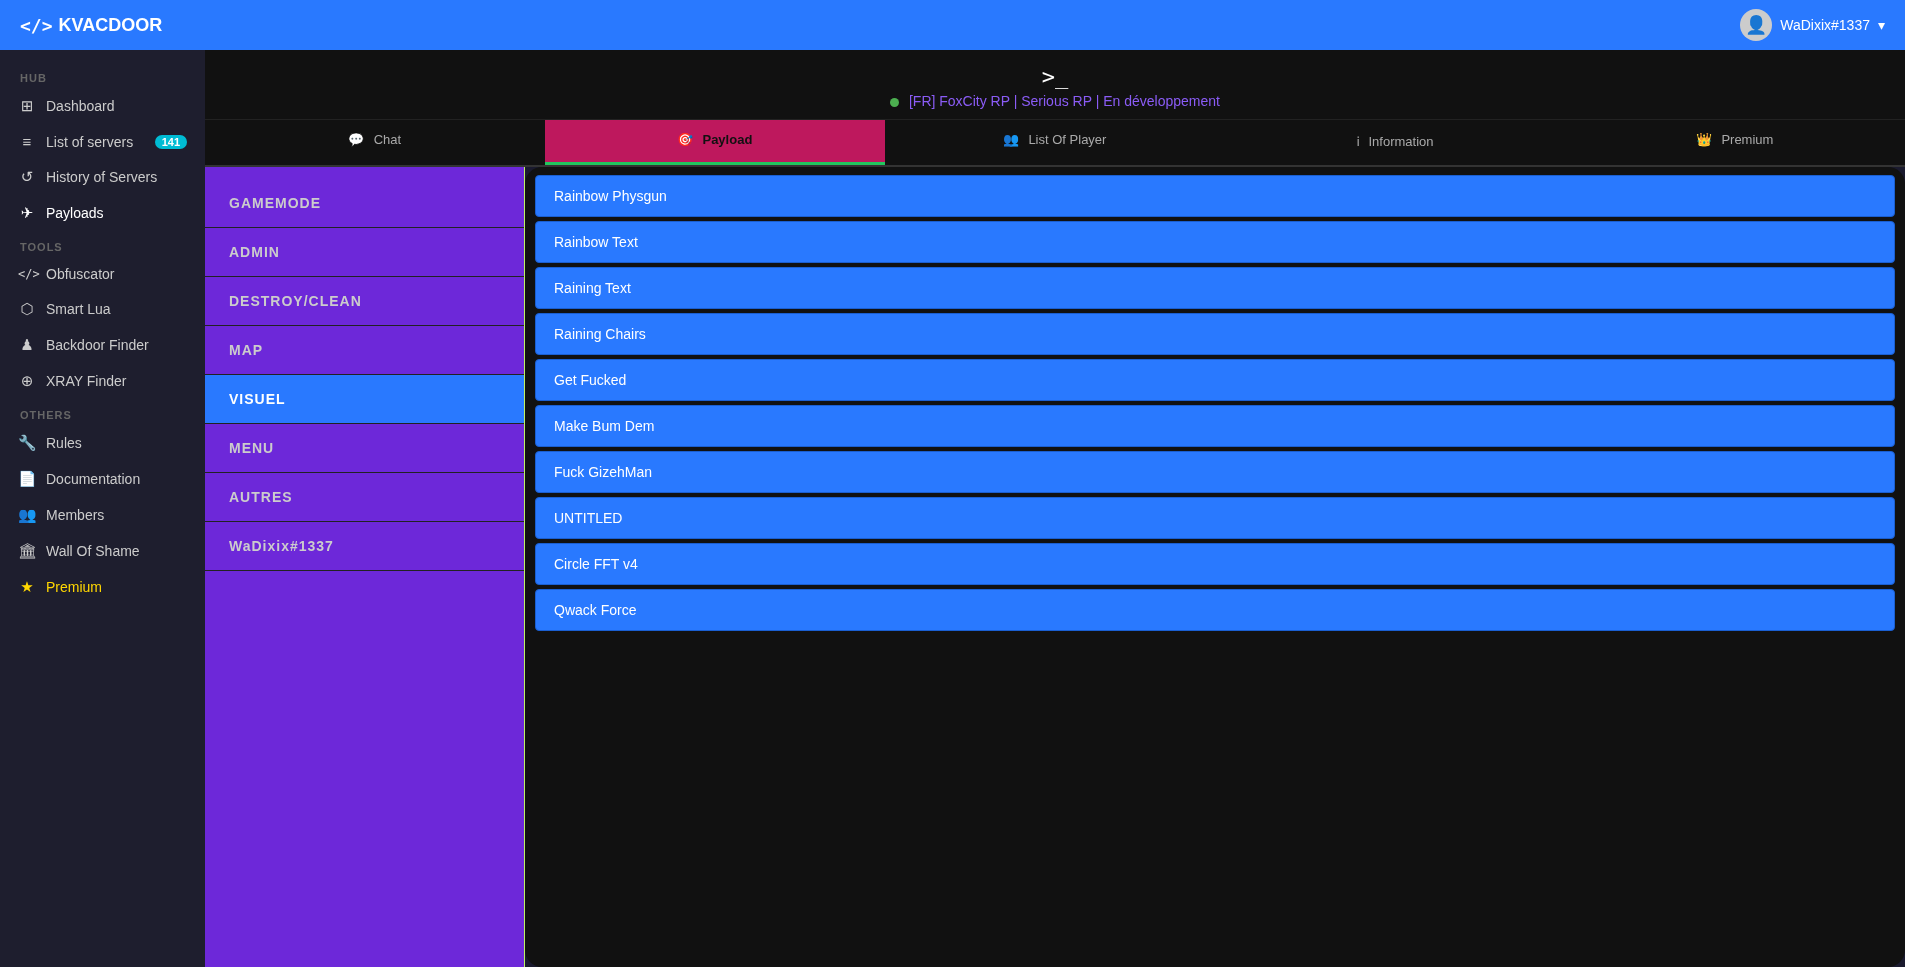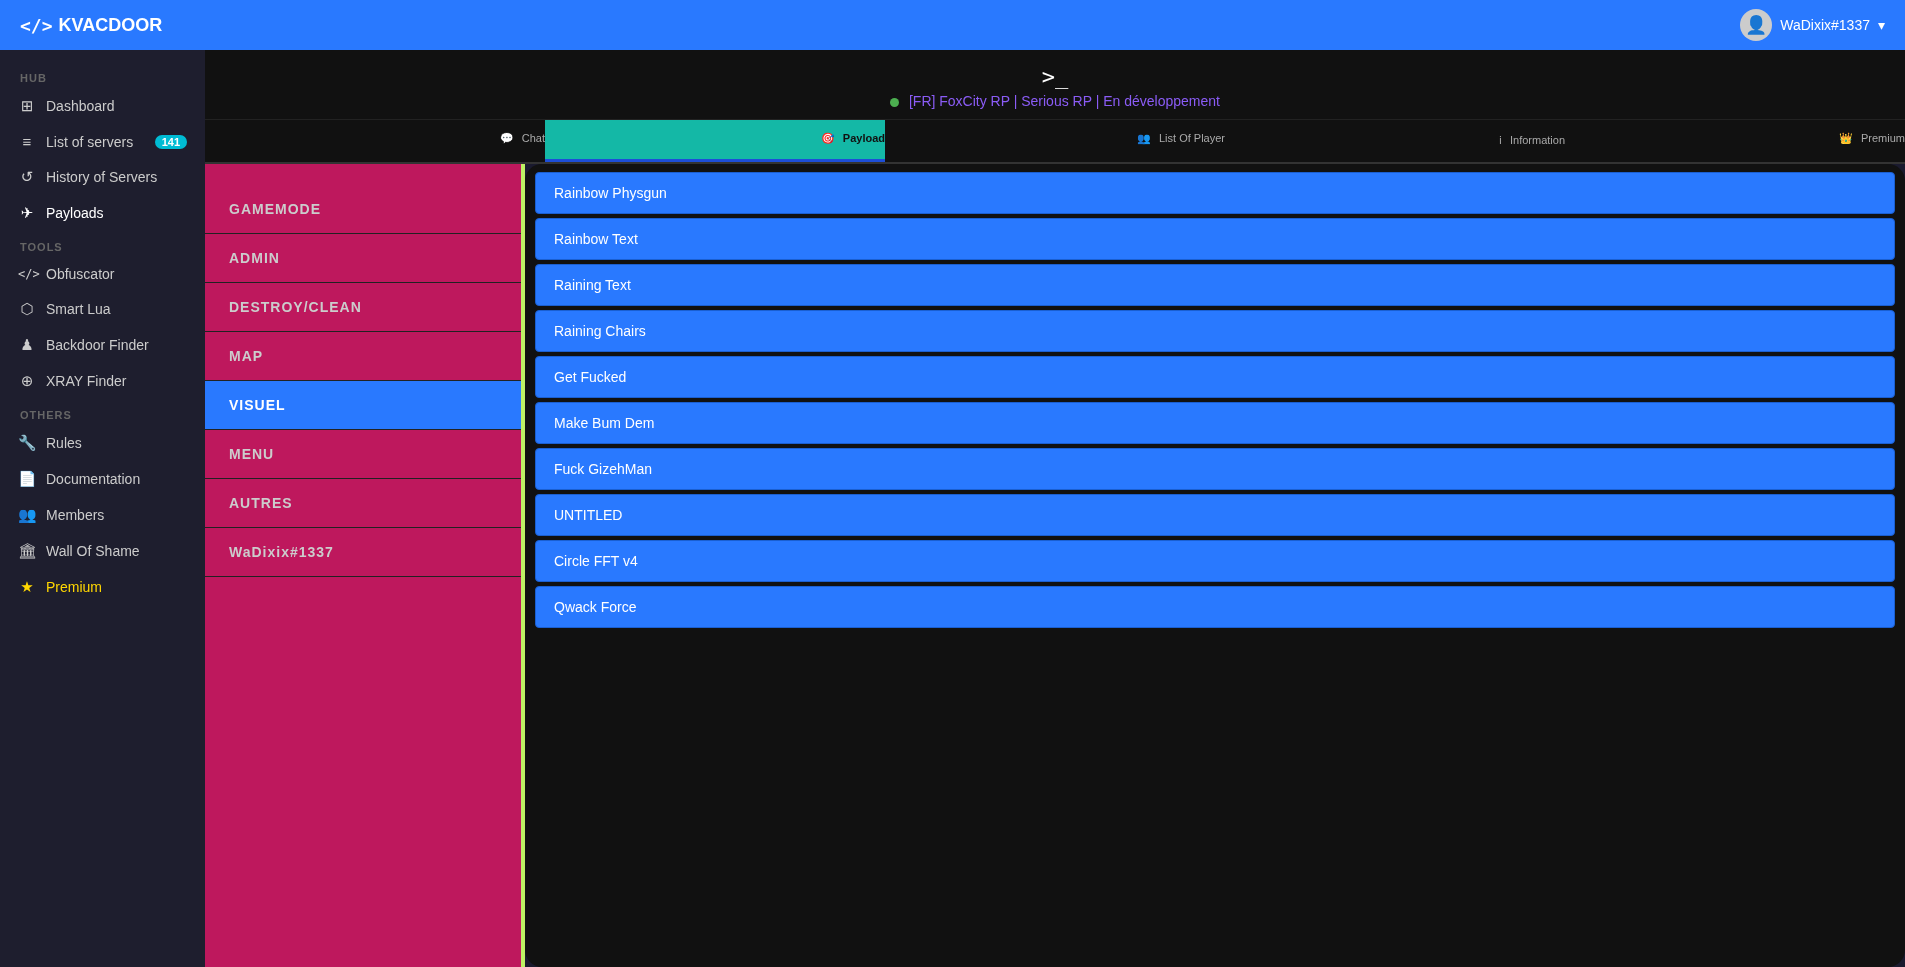--- a/index.html
+++ b/index.html
@@ -127,52 +127,52 @@
     }
 
     
     .tabs-bar {
       background: #111;
       display: flex;
       border-bottom: 2px solid #333;
     }
     .tab {
       flex: 1;
-      text-align: right;
+      text-align: center;
       padding: 12px 0;
-      font-size: 11px;
+      font-size: 13px;
       color: #aaa;
       cursor: pointer;
       border-bottom: 3px solid transparent;
       transition: all 0.15s;
     }
     .tab.active {
-      background: #14b8a6;
+      background: #be185d;
       color: #111;
       font-weight: bold;
-      border-bottom: 3px solid #1d4ed8;
+      border-bottom: 3px solid #22c55e;
     }
     .tab-icon { margin-right: 5px; }
 
     
     .payload-content {
       display: flex;
       flex: 1;
       overflow: hidden;
       background: #1a1a2e;
     }
 
     
     .category-list {
       width: 320px;
       min-width: 280px;
-      background: #be185d;
-      border-right: 4px solid #bef264;
+      background: #6d28d9;
+      border-right: 1px solid #bef264;
       overflow-y: auto;
-      padding: 21px 0;
+      padding: 12px 0;
     }
     .category-item {
       padding: 16px 24px;
       font-size: 14px;
       font-weight: bold;
       color: #ccc;
       cursor: pointer;
       letter-spacing: 1px;
       border-bottom: 1px solid #222;
       transition: background 0.15s;

